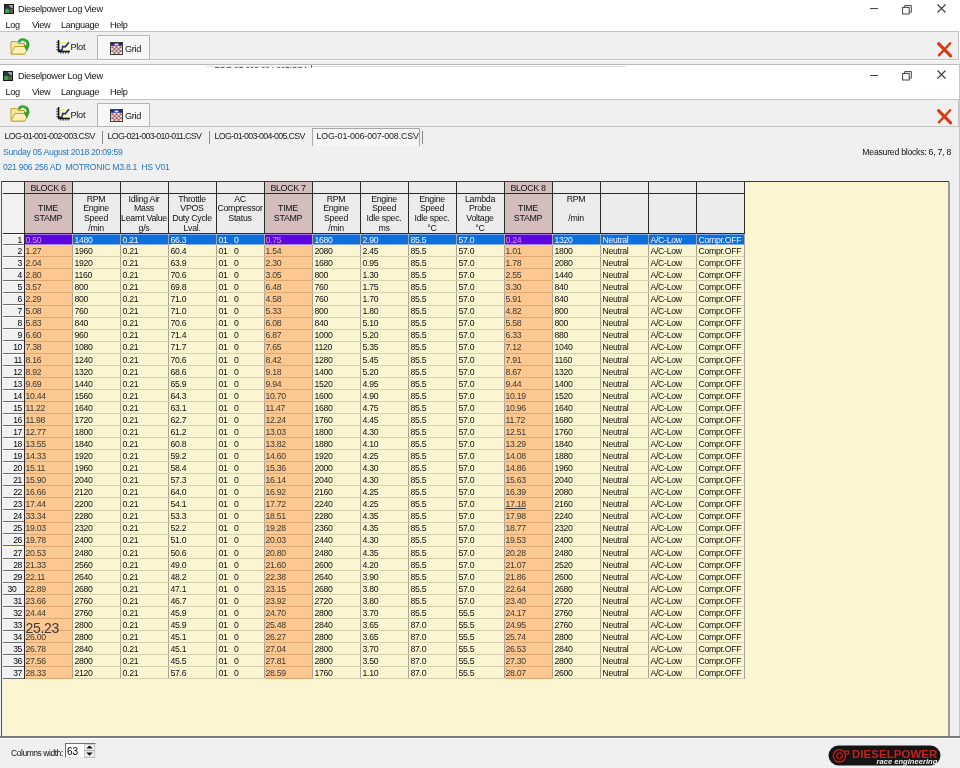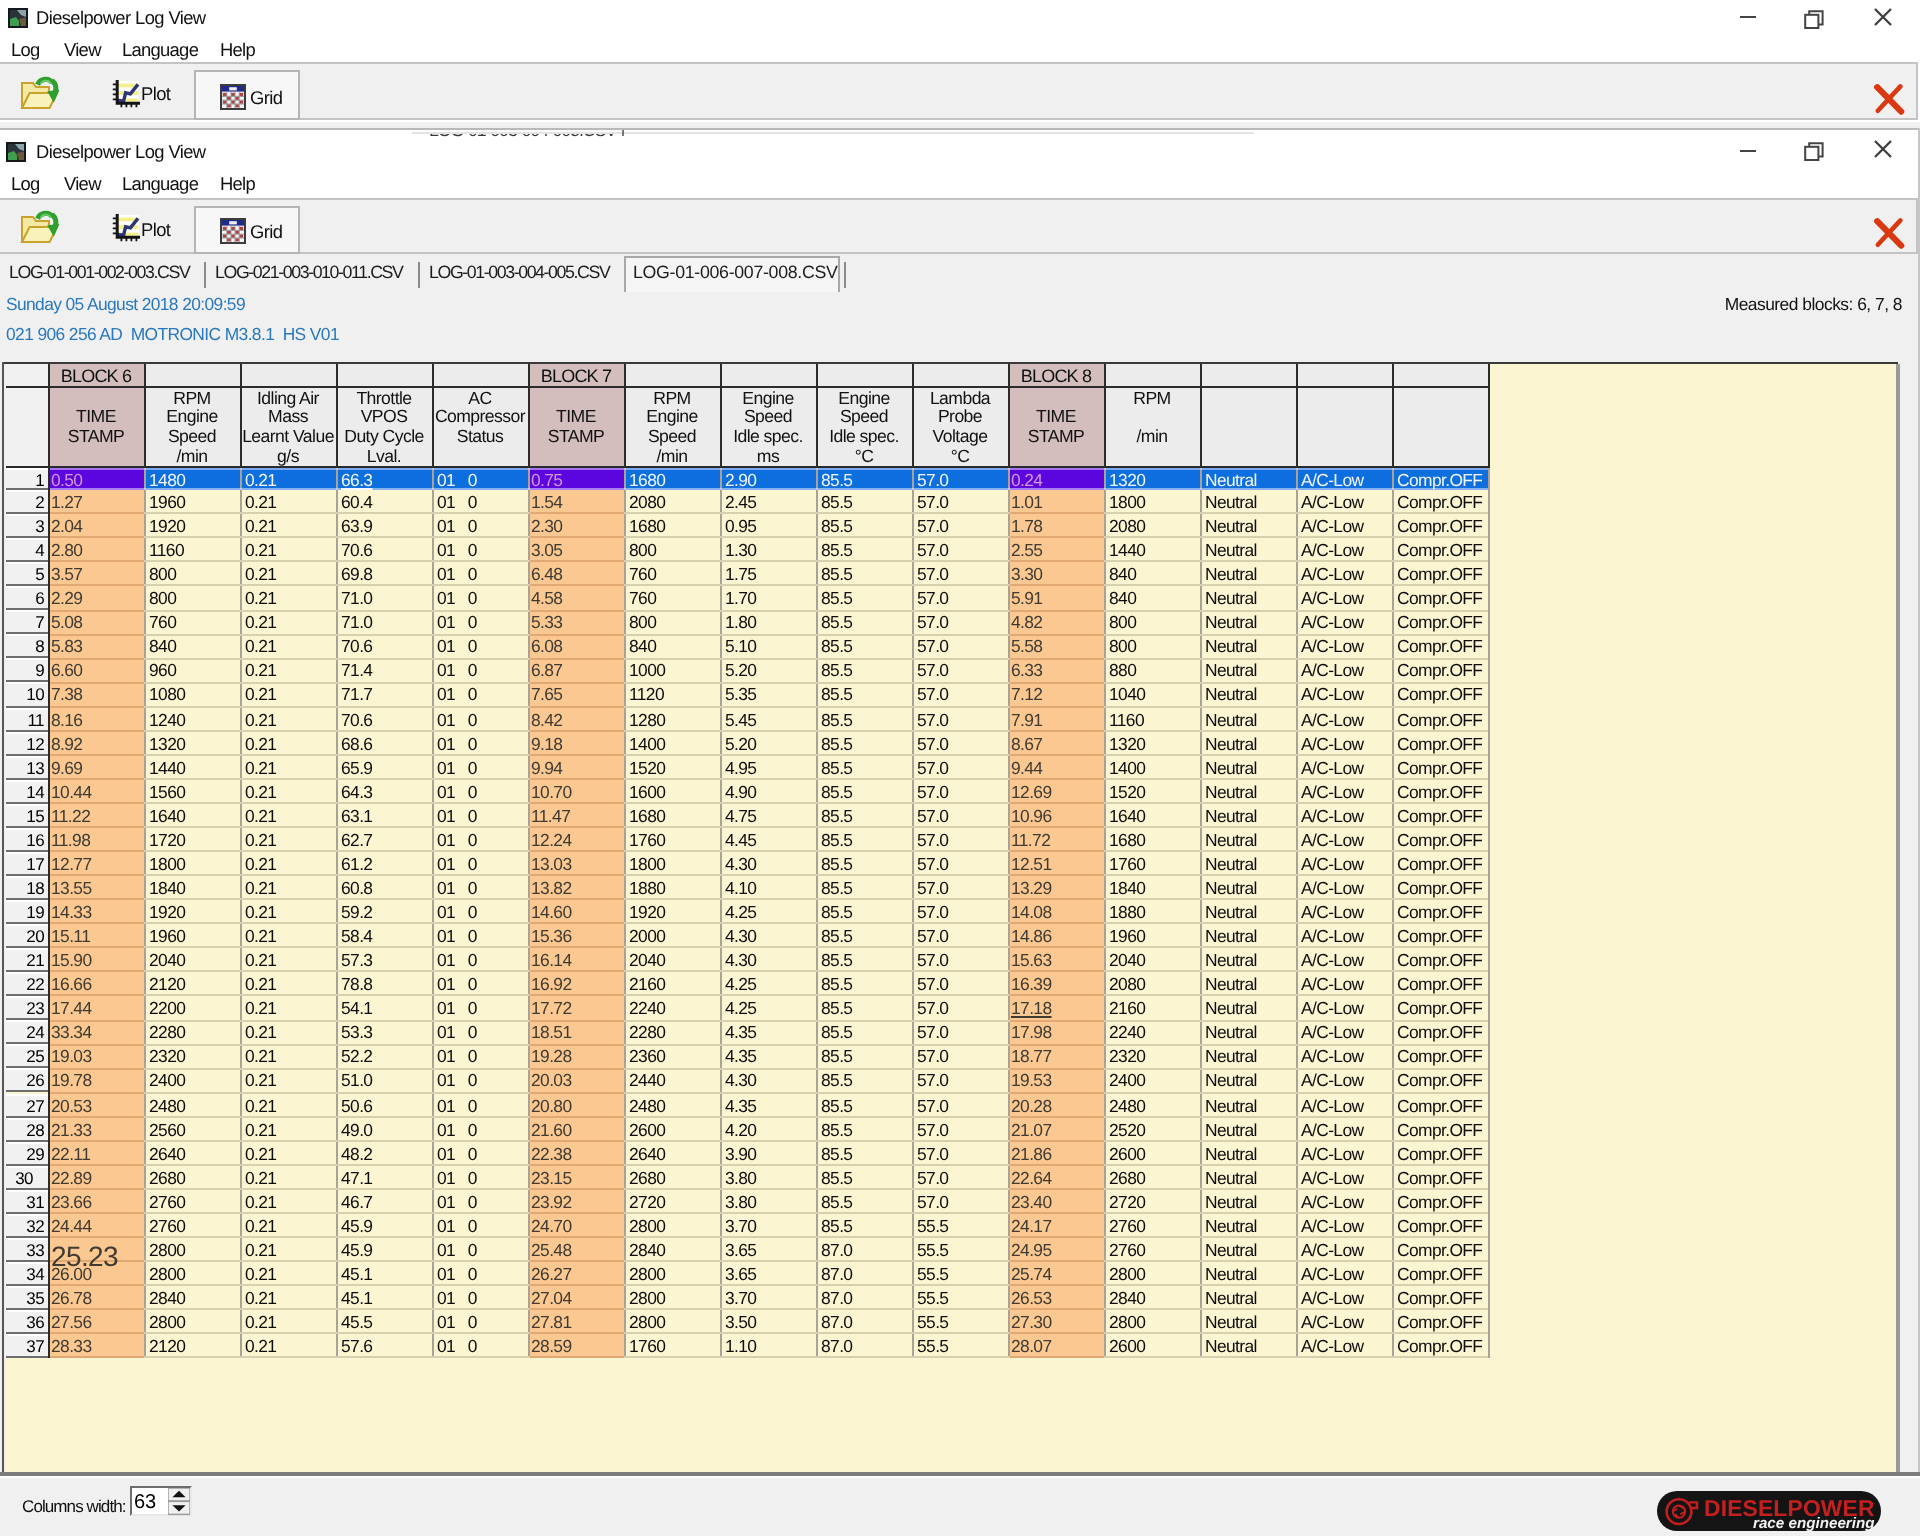--- a/index.html
+++ b/index.html
@@ -535,21 +535,21 @@
 <div class="t" style="left:25.5px;top:391.72px;font-size:8.7px;color:#3f3a32;letter-spacing:-0.3px;">10.44</div>
 <div class="t" style="left:74.5px;top:391.72px;font-size:8.7px;color:#0d0d0d;letter-spacing:-0.3px;">1560</div>
 <div class="t" style="left:122.5px;top:391.72px;font-size:8.7px;color:#0d0d0d;letter-spacing:-0.3px;">0.21</div>
 <div class="t" style="left:170.5px;top:391.72px;font-size:8.7px;color:#0d0d0d;letter-spacing:-0.3px;">64.3</div>
 <div class="t" style="left:218.5px;top:391.72px;font-size:8.7px;color:#0d0d0d;letter-spacing:-0.3px;">01&nbsp;&nbsp;&nbsp;0</div>
 <div class="t" style="left:265.5px;top:391.72px;font-size:8.7px;color:#3f3a32;letter-spacing:-0.3px;">10.70</div>
 <div class="t" style="left:314.5px;top:391.72px;font-size:8.7px;color:#0d0d0d;letter-spacing:-0.3px;">1600</div>
 <div class="t" style="left:362.5px;top:391.72px;font-size:8.7px;color:#0d0d0d;letter-spacing:-0.3px;">4.90</div>
 <div class="t" style="left:410.5px;top:391.72px;font-size:8.7px;color:#0d0d0d;letter-spacing:-0.3px;">85.5</div>
 <div class="t" style="left:458.5px;top:391.72px;font-size:8.7px;color:#0d0d0d;letter-spacing:-0.3px;">57.0</div>
-<div class="t" style="left:505.5px;top:391.72px;font-size:8.7px;color:#3f3a32;letter-spacing:-0.3px;">12.69</div>
+<div class="t" style="left:505.5px;top:391.72px;font-size:8.7px;color:#3f3a32;letter-spacing:-0.3px;">10.19</div>
 <div class="t" style="left:554.5px;top:391.72px;font-size:8.7px;color:#0d0d0d;letter-spacing:-0.3px;">1520</div>
 <div class="t" style="left:602.5px;top:391.72px;font-size:8.7px;color:#0d0d0d;letter-spacing:-0.3px;">Neutral</div>
 <div class="t" style="left:650.5px;top:391.72px;font-size:8.7px;color:#0d0d0d;letter-spacing:-0.3px;">A/C-Low</div>
 <div class="t" style="left:698.5px;top:391.72px;font-size:8.7px;color:#0d0d0d;letter-spacing:-0.3px;">Compr.OFF</div>
 <div class="a" style="left:2.5px;top:401.78px;width:21.5px;height:12.06000000000006px;background:#f1f1f1;border-top:1px solid #ffffff;border-bottom:1px solid #6e6e6e"></div>
 <div class="t" style="left:2px;top:403.78px;width:20px;text-align:right;font-size:8.5px;letter-spacing:-0.3px;color:#000">15</div>
 <div class="a" style="left:24.5px;top:413.04px;width:719.5px;height:0.8px;background:#d8cfae"></div>
 <div class="a" style="left:25px;top:413.04px;width:47px;height:0.8px;background:#e2a873"></div>
 <div class="a" style="left:265px;top:413.04px;width:47px;height:0.8px;background:#e2a873"></div>
 <div class="a" style="left:505px;top:413.04px;width:47px;height:0.8px;background:#e2a873"></div>
@@ -696,21 +696,21 @@
 <div class="t" style="left:698.5px;top:476.14px;font-size:8.7px;color:#0d0d0d;letter-spacing:-0.3px;">Compr.OFF</div>
 <div class="a" style="left:2.5px;top:486.20000000000005px;width:21.5px;height:12.059999999999945px;background:#f1f1f1;border-top:1px solid #ffffff;border-bottom:1px solid #6e6e6e"></div>
 <div class="t" style="left:2px;top:488.20000000000005px;width:20px;text-align:right;font-size:8.5px;letter-spacing:-0.3px;color:#000">22</div>
 <div class="a" style="left:24.5px;top:497.46px;width:719.5px;height:0.8px;background:#d8cfae"></div>
 <div class="a" style="left:25px;top:497.46px;width:47px;height:0.8px;background:#e2a873"></div>
 <div class="a" style="left:265px;top:497.46px;width:47px;height:0.8px;background:#e2a873"></div>
 <div class="a" style="left:505px;top:497.46px;width:47px;height:0.8px;background:#e2a873"></div>
 <div class="t" style="left:25.5px;top:488.20000000000005px;font-size:8.7px;color:#3f3a32;letter-spacing:-0.3px;">16.66</div>
 <div class="t" style="left:74.5px;top:488.20000000000005px;font-size:8.7px;color:#0d0d0d;letter-spacing:-0.3px;">2120</div>
 <div class="t" style="left:122.5px;top:488.20000000000005px;font-size:8.7px;color:#0d0d0d;letter-spacing:-0.3px;">0.21</div>
-<div class="t" style="left:170.5px;top:488.20000000000005px;font-size:8.7px;color:#0d0d0d;letter-spacing:-0.3px;">78.8</div>
+<div class="t" style="left:170.5px;top:488.20000000000005px;font-size:8.7px;color:#0d0d0d;letter-spacing:-0.3px;">64.0</div>
 <div class="t" style="left:218.5px;top:488.20000000000005px;font-size:8.7px;color:#0d0d0d;letter-spacing:-0.3px;">01&nbsp;&nbsp;&nbsp;0</div>
 <div class="t" style="left:265.5px;top:488.20000000000005px;font-size:8.7px;color:#3f3a32;letter-spacing:-0.3px;">16.92</div>
 <div class="t" style="left:314.5px;top:488.20000000000005px;font-size:8.7px;color:#0d0d0d;letter-spacing:-0.3px;">2160</div>
 <div class="t" style="left:362.5px;top:488.20000000000005px;font-size:8.7px;color:#0d0d0d;letter-spacing:-0.3px;">4.25</div>
 <div class="t" style="left:410.5px;top:488.20000000000005px;font-size:8.7px;color:#0d0d0d;letter-spacing:-0.3px;">85.5</div>
 <div class="t" style="left:458.5px;top:488.20000000000005px;font-size:8.7px;color:#0d0d0d;letter-spacing:-0.3px;">57.0</div>
 <div class="t" style="left:505.5px;top:488.20000000000005px;font-size:8.7px;color:#3f3a32;letter-spacing:-0.3px;">16.39</div>
 <div class="t" style="left:554.5px;top:488.20000000000005px;font-size:8.7px;color:#0d0d0d;letter-spacing:-0.3px;">2080</div>
 <div class="t" style="left:602.5px;top:488.20000000000005px;font-size:8.7px;color:#0d0d0d;letter-spacing:-0.3px;">Neutral</div>
 <div class="t" style="left:650.5px;top:488.20000000000005px;font-size:8.7px;color:#0d0d0d;letter-spacing:-0.3px;">A/C-Low</div>

